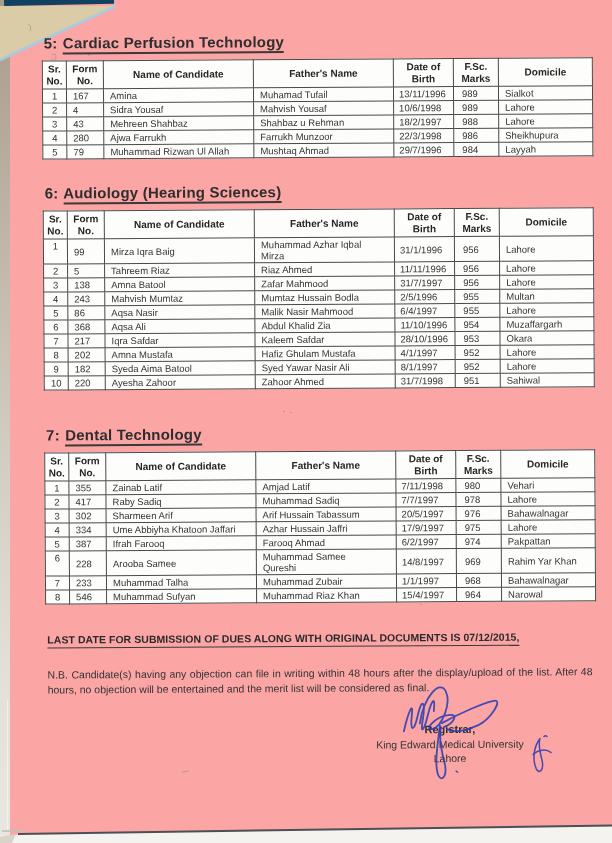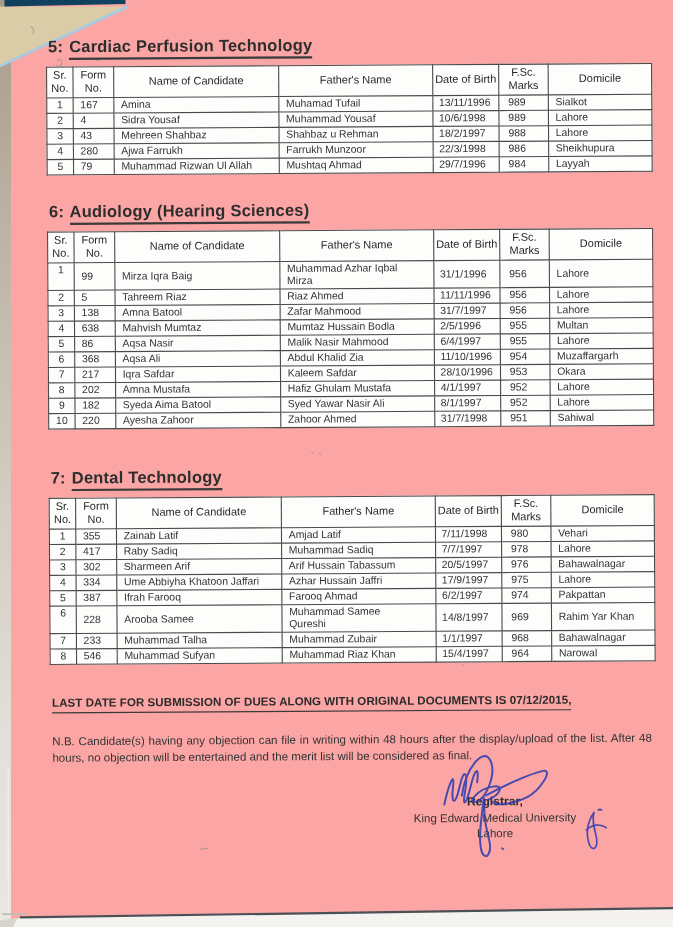--- a/index.html
+++ b/index.html
@@ -19,21 +19,21 @@
   
   .content { position:absolute; left:0; top:0; width:612px; height:843px;
     transform:rotate(-0.35deg); transform-origin:300px 420px; }
   .sec { position:absolute; left:44px; width:552px; }
   .sec h2 { margin:0 0 0 2px; font-size:15px; font-weight:bold; color:#2e2e2e; letter-spacing:0.2px; }
   .sec h2 .num { margin-right:1px; }
   .sec h2 .u { border-bottom:2px solid #3a3a3a; padding-bottom:1px; }
   table.merit { border-collapse:collapse; table-layout:fixed; width:550px; margin-top:9px;
     background:#fdfdfc; }
   table.merit th, table.merit td { border:1px solid #4a4a4a; }
-  table.merit th { font-size:10px; font-weight:normal; color:#262626; text-align:center;
+  table.merit th { font-size:10px; font-weight:bold; color:#262626; text-align:center;
     padding:2px 1px; line-height:11.5px; vertical-align:middle; }
   table.merit td { font-size:9.5px; line-height:11px; padding:1px 4px; color:#333;
     white-space:pre-line; vertical-align:middle; }
   table.merit td.c0 { text-align:center; vertical-align:top; padding-left:1px; padding-right:1px; }
   table.merit td.c1, table.merit td.c2, table.merit td.c3, table.merit td.c6 { padding-left:6px; }
   table.merit td.c4 { white-space:nowrap; padding-left:5px; }
   table.merit td.c5 { padding-left:8px; }
   .deadline { position:absolute; left:46px; top:632px; font-size:10.5px; font-weight:bold;
     color:#2b2b2b; white-space:nowrap; letter-spacing:0.05px;
     border-bottom:1.6px solid #3a3a3a; padding-bottom:1.5px; }
@@ -108,21 +108,21 @@
               <td class="c2">Amina</td>
               <td class="c3">Muhamad Tufail</td>
               <td class="c4">13/11/1996</td>
               <td class="c5">989</td>
               <td class="c6">Sialkot</td>
             </tr>
             <tr>
               <td class="c0">2</td>
               <td class="c1">4</td>
               <td class="c2">Sidra Yousaf</td>
-              <td class="c3">Muhammad Yousaf</td>
+              <td class="c3">Mahvish Yousaf</td>
               <td class="c4">10/6/1998</td>
               <td class="c5">989</td>
               <td class="c6">Lahore</td>
             </tr>
             <tr>
               <td class="c0">3</td>
               <td class="c1">43</td>
               <td class="c2">Mehreen Shahbaz</td>
               <td class="c3">Shahbaz u Rehman</td>
               <td class="c4">18/2/1997</td>
@@ -198,21 +198,21 @@
               <td class="c0">3</td>
               <td class="c1">138</td>
               <td class="c2">Amna Batool</td>
               <td class="c3">Zafar Mahmood</td>
               <td class="c4">31/7/1997</td>
               <td class="c5">956</td>
               <td class="c6">Lahore</td>
             </tr>
             <tr>
               <td class="c0">4</td>
-              <td class="c1">638</td>
+              <td class="c1">243</td>
               <td class="c2">Mahvish Mumtaz</td>
               <td class="c3">Mumtaz Hussain Bodla</td>
               <td class="c4">2/5/1996</td>
               <td class="c5">955</td>
               <td class="c6">Multan</td>
             </tr>
             <tr>
               <td class="c0">5</td>
               <td class="c1">86</td>
               <td class="c2">Aqsa Nasir</td>

